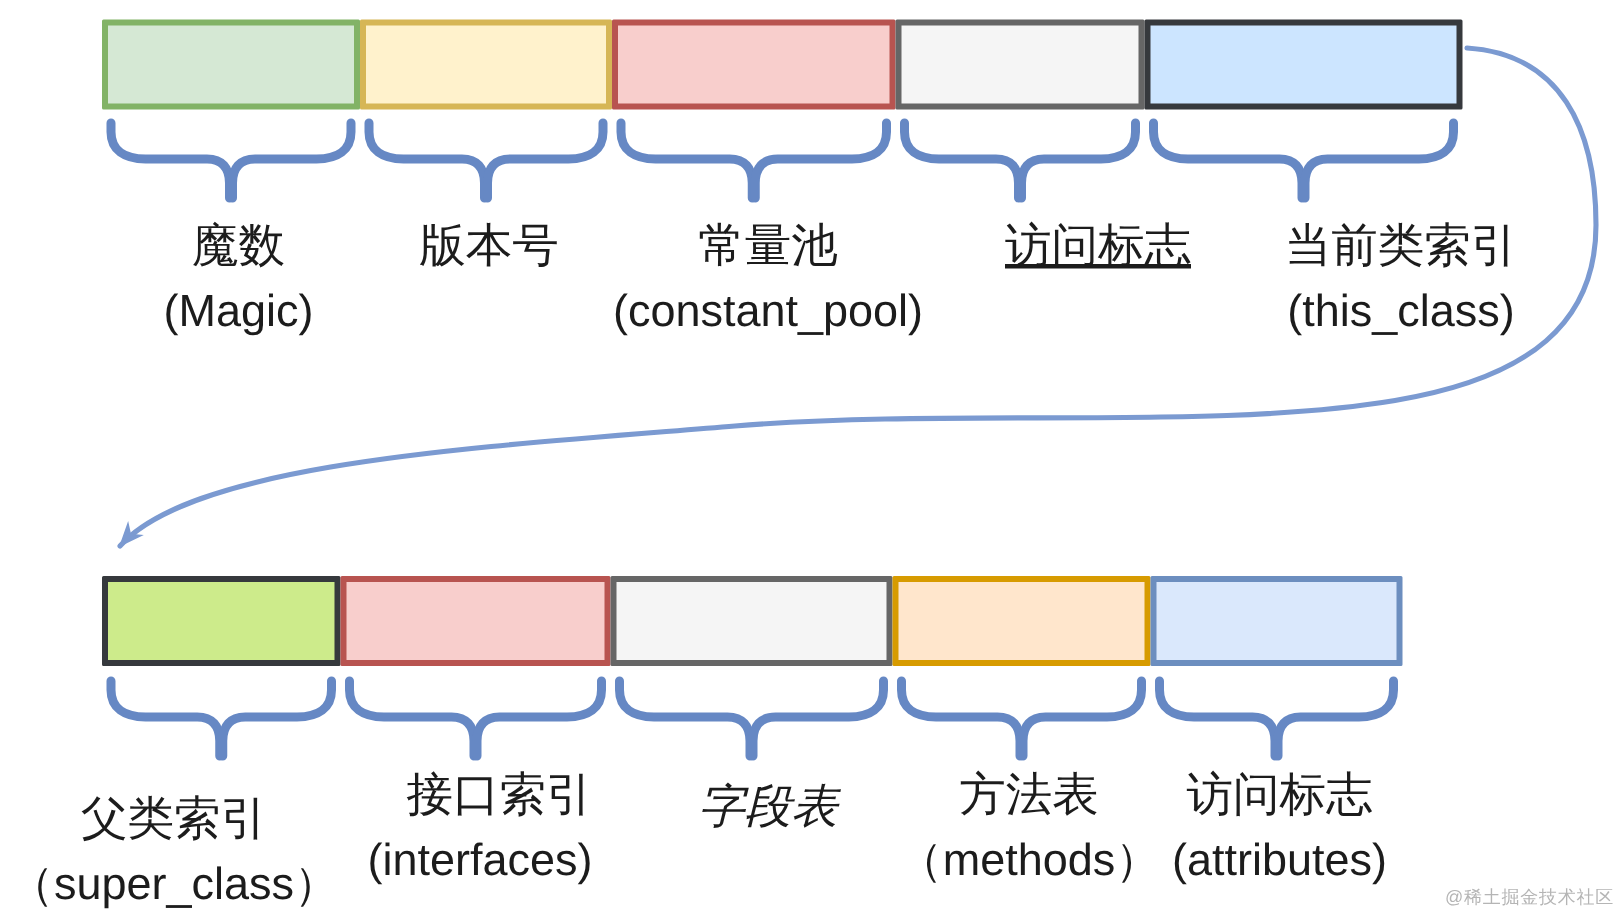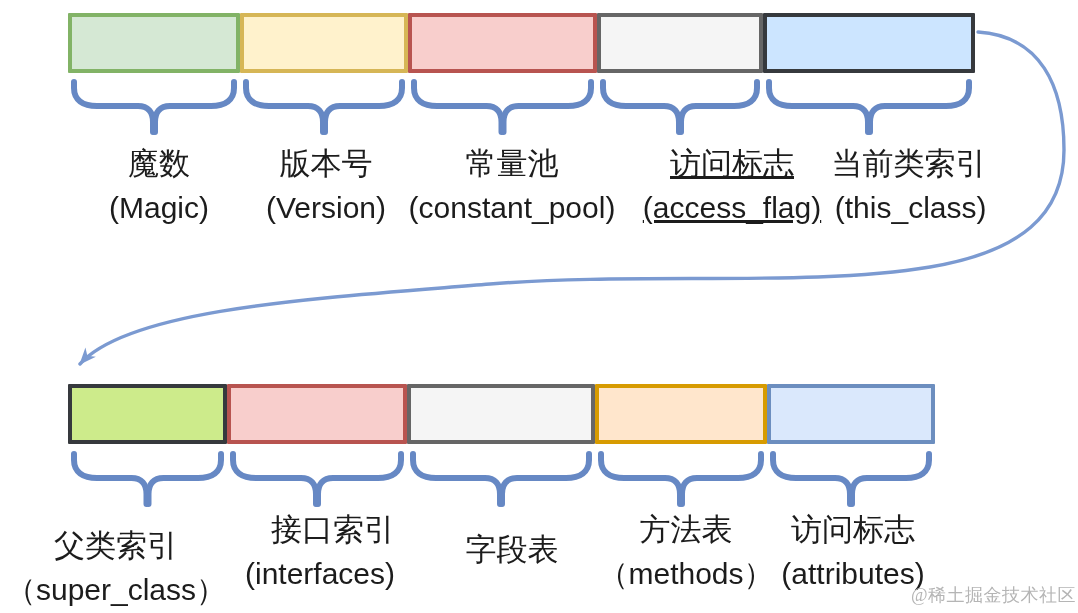--- a/index.html
+++ b/index.html
@@ -49,24 +49,23 @@
     white-space: nowrap;
     color: var(--text-color, #1c1c1c);
     font-size: 31px;
     line-height: 44px;
   }
   .seg-label .en { font-size: 30px; }
   .watermark {
     position: absolute;
     right: 2px;
     bottom: 6px;
-    font-size: 18px;
+    font-size: 12px;
     color: var(--watermark-color, #b5b5b5);
     letter-spacing: 0.5px;
-    font-family: Liberation Serif, serif;
   }
 </style>
 </head>
 <body>
 
 <div class="canvas" style="--arrow-color: #7b9ad1; --brace-color: #6688c4; --text-color: #1c1c1c; --watermark-color: #b5b5b5;">
 
   <svg class="arrow-overlay" viewBox="0 0 1078 613" xmlns="http://www.w3.org/2000/svg" aria-hidden="true">
     <defs>
       <marker id="arrowhead" markerUnits="userSpaceOnUse" markerWidth="24" markerHeight="20" refX="18" refY="9" orient="auto">
@@ -90,46 +89,44 @@
         <div class="zh">魔数</div>
         <div class="en">(Magic)</div>
       </div>
       <div class="seg-box" style="left: 240px; top: 13px; width: 168px; background: rgb(255, 242, 204); border-color: rgb(214, 182, 86);"></div>
       <svg class="brace" width="162" height="56" viewBox="0 0 162 56" style="left: 243px; top: 80px;">
         <path d="M 3 2 L 3 8 C 3 20 12 26 26 26 L 65 26 C 75 26 80 32 80 42 L 80 52"></path>
         <path d="M 159 2 L 159 8 C 159 20 150 26 136 26 L 97 26 C 87 26 82 32 82 42 L 82 52"></path>
       </svg>
       <div class="seg-label" style="left: 326px; top: 142px;">
         <div class="zh">版本号</div>
-        <div class="en">(Version)</div>
       </div>
       <div class="seg-box" style="left: 408px; top: 13px; width: 189px; background: rgb(248, 206, 204); border-color: rgb(184, 84, 80);"></div>
       <svg class="brace" width="183" height="56" viewBox="0 0 183 56" style="left: 411px; top: 80px;">
         <path d="M 3 2 L 3 8 C 3 20 12 26 26 26 L 75.5 26 C 85.5 26 90.5 32 90.5 42 L 90.5 52"></path>
         <path d="M 180 2 L 180 8 C 180 20 171 26 157 26 L 107.5 26 C 97.5 26 92.5 32 92.5 42 L 92.5 52"></path>
       </svg>
       <div class="seg-label" style="left: 512px; top: 142px;">
         <div class="zh">常量池</div>
         <div class="en">(constant_pool)</div>
       </div>
       <div class="seg-box" style="left: 597px; top: 13px; width: 166px; background: rgb(245, 245, 245); border-color: rgb(102, 102, 102);"></div>
       <svg class="brace" width="160" height="56" viewBox="0 0 160 56" style="left: 600px; top: 80px;">
         <path d="M 3 2 L 3 8 C 3 20 12 26 26 26 L 64 26 C 74 26 79 32 79 42 L 79 52"></path>
         <path d="M 157 2 L 157 8 C 157 20 148 26 134 26 L 96 26 C 86 26 81 32 81 42 L 81 52"></path>
       </svg>
       <div class="seg-label" style="left: 732px; top: 142px; text-decoration: underline;">
         <div class="zh">访问标志</div>
-        <div class="en">(access_flag)</div>
       </div>
       <div class="seg-box" style="left: 763px; top: 13px; width: 212px; background: rgb(204, 229, 255); border-color: rgb(54, 57, 61);"></div>
       <svg class="brace" width="206" height="56" viewBox="0 0 206 56" style="left: 766px; top: 80px;">
         <path d="M 3 2 L 3 8 C 3 20 12 26 26 26 L 87 26 C 97 26 102 32 102 42 L 102 52"></path>
         <path d="M 203 2 L 203 8 C 203 20 194 26 180 26 L 119 26 C 109 26 104 32 104 42 L 104 52"></path>
       </svg>
-      <div class="seg-label" style="left: 909px; top: 142px; text-align: right;">
+      <div class="seg-label" style="left: 934px; top: 142px;">
         <div class="zh">当前类索引</div>
         <div class="en">(this_class)</div>
       </div>
     </div>
   <div id="row-1" class="row">
       <div class="seg-box" style="left: 68px; top: 384px; width: 159px; background: rgb(205, 235, 139); border-color: rgb(54, 57, 61);"></div>
       <svg class="brace" width="153" height="56" viewBox="0 0 153 56" style="left: 71px; top: 452px;">
         <path d="M 3 2 L 3 8 C 3 20 12 26 26 26 L 60.5 26 C 70.5 26 75.5 32 75.5 42 L 75.5 52"></path>
         <path d="M 150 2 L 150 8 C 150 20 141 26 127 26 L 92.5 26 C 82.5 26 77.5 32 77.5 42 L 77.5 52"></path>
       </svg>
@@ -144,21 +141,21 @@
       </svg>
       <div class="seg-label" style="left: 320px; top: 508px; text-align: right;">
         <div class="zh">接口索引</div>
         <div class="en">(interfaces)</div>
       </div>
       <div class="seg-box" style="left: 407px; top: 384px; width: 188px; background: rgb(245, 245, 245); border-color: rgb(102, 102, 102);"></div>
       <svg class="brace" width="182" height="56" viewBox="0 0 182 56" style="left: 410px; top: 452px;">
         <path d="M 3 2 L 3 8 C 3 20 12 26 26 26 L 75 26 C 85 26 90 32 90 42 L 90 52"></path>
         <path d="M 179 2 L 179 8 C 179 20 170 26 156 26 L 107 26 C 97 26 92 32 92 42 L 92 52"></path>
       </svg>
-      <div class="seg-label" style="left: 512px; top: 528px;">
+      <div class="seg-label" style="left: 512px; top: 516px; font-style: italic;">
         <div class="zh">字段表</div>
       </div>
       <div class="seg-box" style="left: 595px; top: 384px; width: 172px; background: rgb(255, 230, 204); border-color: rgb(215, 155, 0);"></div>
       <svg class="brace" width="166" height="56" viewBox="0 0 166 56" style="left: 598px; top: 452px;">
         <path d="M 3 2 L 3 8 C 3 20 12 26 26 26 L 67 26 C 77 26 82 32 82 42 L 82 52"></path>
         <path d="M 163 2 L 163 8 C 163 20 154 26 140 26 L 99 26 C 89 26 84 32 84 42 L 84 52"></path>
       </svg>
       <div class="seg-label" style="left: 686px; top: 508px;">
         <div class="zh">方法表</div>
         <div class="en">（methods）</div>

